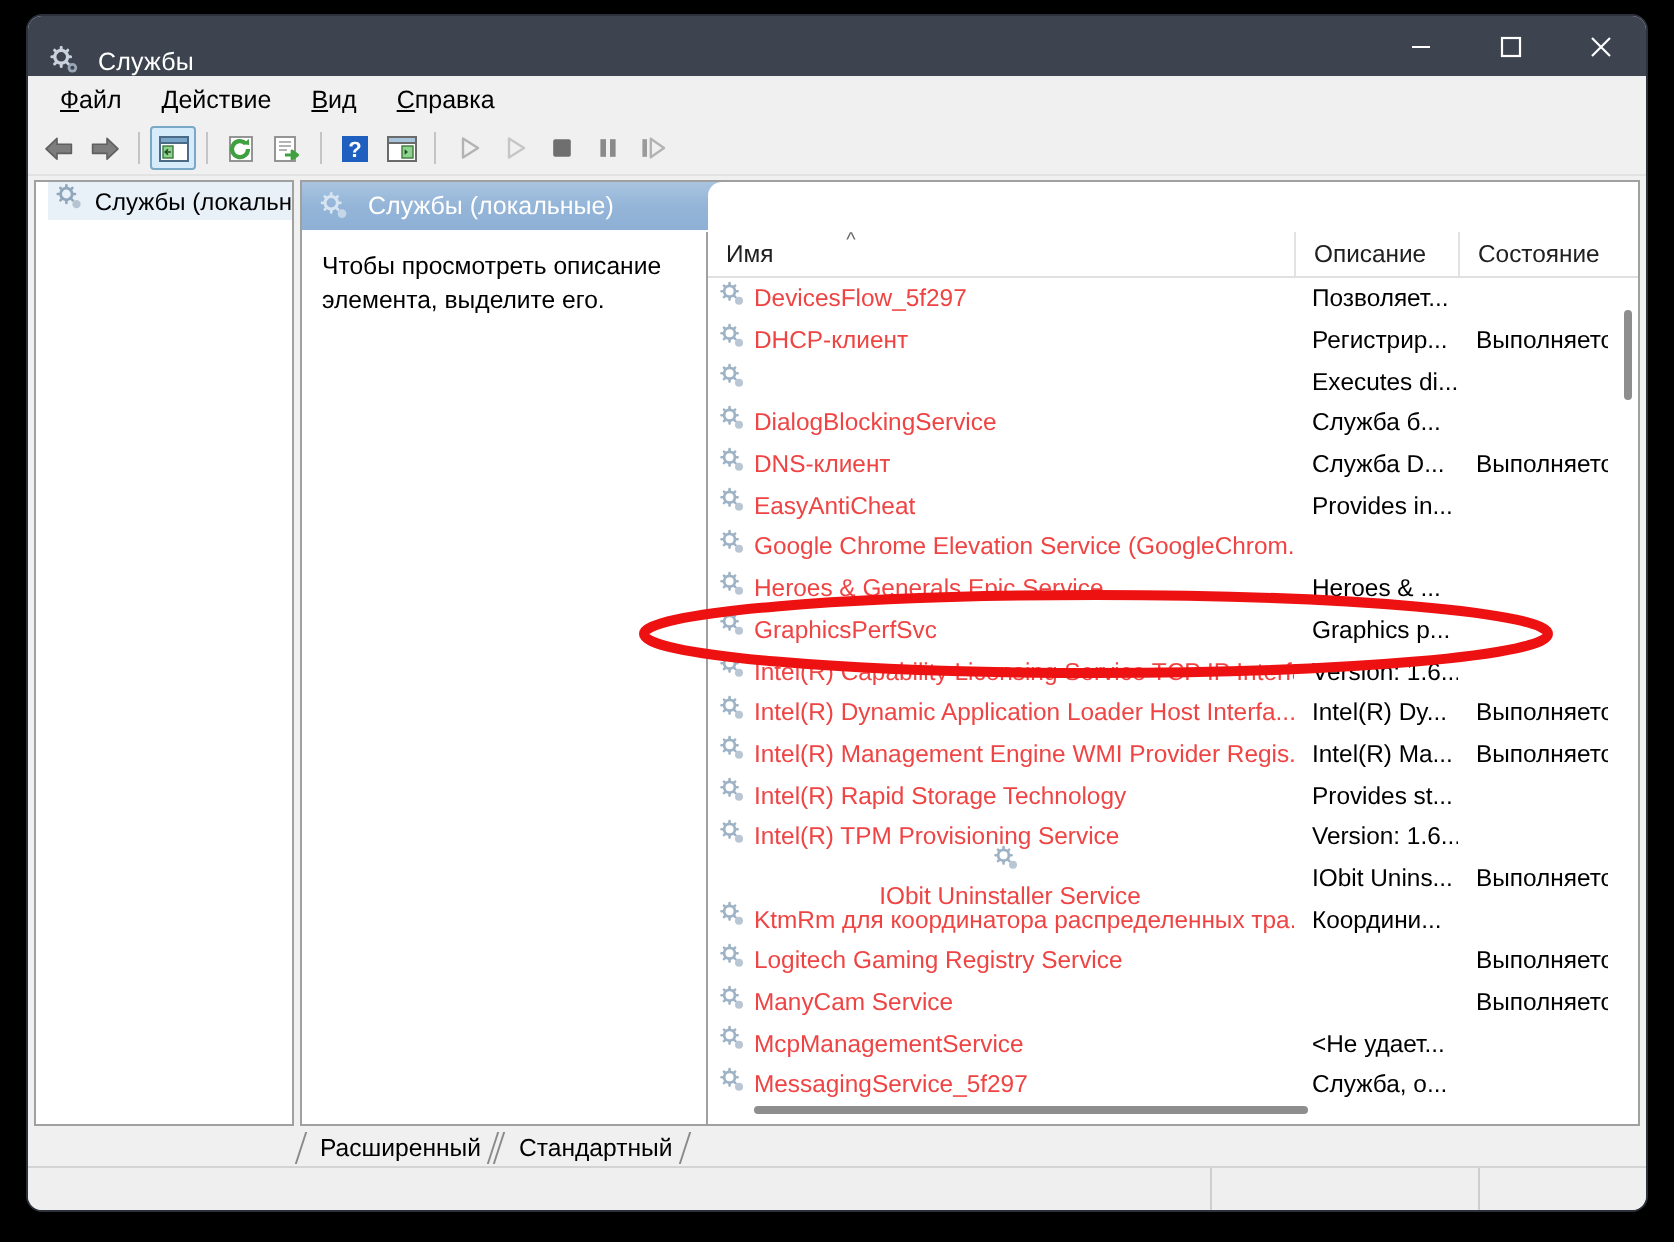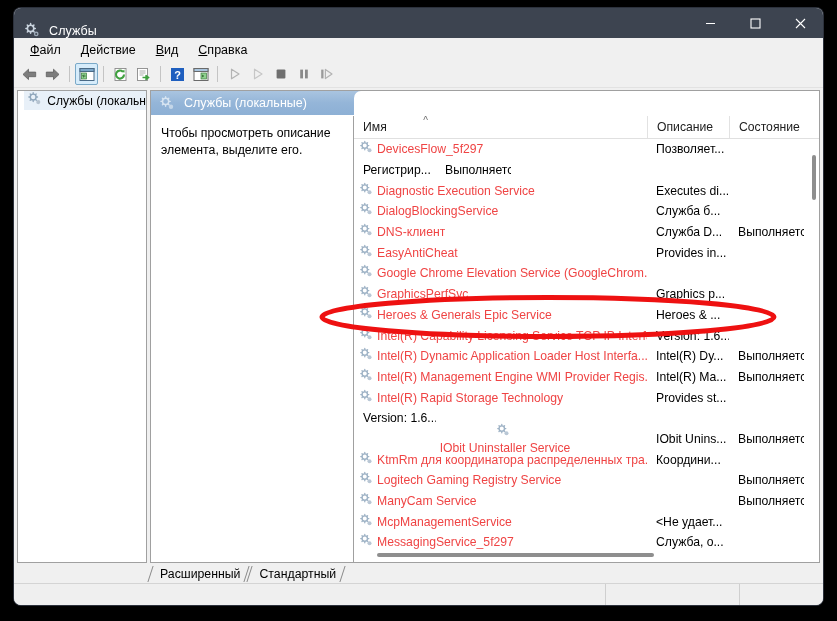--- a/index.html
+++ b/index.html
@@ -579,33 +579,42 @@
                           <path d="M6.6 1.7v1.3M6.6 9.9v1.3M2 6.4h1.2M10 6.4h1.2M3.4 3.2l.9.9M9.1 8.9l.9.9M9.8 3.2l-.9.9M4.3 8.9l-.9.9"></path>
                         </g>
                         <circle cx="12" cy="11.8" r="2.3" fill="#b9c7d5"></circle>
                       </svg></span>
                     <span class="txt">DevicesFlow_5f297</span>
                   </div>
                   <div class="cell-desc" style="width: 82px;">Позволяет...</div>
                   <div class="cell-state" style="width: 75px;"></div>
                 </div>
                 <div class="lv-row">
+                  <div class="cell-name" style="width: 293px;">
+                    <span class="gear"><svg width="14" height="14" viewBox="0 0 16 16">
+                        <circle cx="6.6" cy="6.4" r="3.1" fill="none" stroke="#9fb3c6" stroke-width="1.6"></circle>
+                        <g stroke="#9fb3c6" stroke-width="1.5" stroke-linecap="round">
+                          <path d="M6.6 1.7v1.3M6.6 9.9v1.3M2 6.4h1.2M10 6.4h1.2M3.4 3.2l.9.9M9.1 8.9l.9.9M9.8 3.2l-.9.9M4.3 8.9l-.9.9"></path>
+                        </g>
+                        <circle cx="12" cy="11.8" r="2.3" fill="#b9c7d5"></circle>
+                      </svg></span>
+                    <span class="txt">DHCP-клиент</span>
+                  </div>
                   <div class="cell-desc" style="width: 82px;">Регистрир...</div>
                   <div class="cell-state" style="width: 75px;">Выполняетс</div>
                 </div>
                 <div class="lv-row">
                   <div class="cell-name" style="width: 293px;">
                     <span class="gear"><svg width="14" height="14" viewBox="0 0 16 16">
                         <circle cx="6.6" cy="6.4" r="3.1" fill="none" stroke="#9fb3c6" stroke-width="1.6"></circle>
                         <g stroke="#9fb3c6" stroke-width="1.5" stroke-linecap="round">
                           <path d="M6.6 1.7v1.3M6.6 9.9v1.3M2 6.4h1.2M10 6.4h1.2M3.4 3.2l.9.9M9.1 8.9l.9.9M9.8 3.2l-.9.9M4.3 8.9l-.9.9"></path>
                         </g>
                         <circle cx="12" cy="11.8" r="2.3" fill="#b9c7d5"></circle>
                       </svg></span>
-                    <span class="txt">Diagnostic Execution Service</span>
                   </div>
                   <div class="cell-desc" style="width: 82px;">Executes di...</div>
                   <div class="cell-state" style="width: 75px;"></div>
                 </div>
                 <div class="lv-row">
                   <div class="cell-name" style="width: 293px;">
                     <span class="gear"><svg width="14" height="14" viewBox="0 0 16 16">
                         <circle cx="6.6" cy="6.4" r="3.1" fill="none" stroke="#9fb3c6" stroke-width="1.6"></circle>
                         <g stroke="#9fb3c6" stroke-width="1.5" stroke-linecap="round">
                           <path d="M6.6 1.7v1.3M6.6 9.9v1.3M2 6.4h1.2M10 6.4h1.2M3.4 3.2l.9.9M9.1 8.9l.9.9M9.8 3.2l-.9.9M4.3 8.9l-.9.9"></path>
@@ -661,37 +670,37 @@
                 </div>
                 <div class="lv-row">
                   <div class="cell-name" style="width: 293px;">
                     <span class="gear"><svg width="14" height="14" viewBox="0 0 16 16">
                         <circle cx="6.6" cy="6.4" r="3.1" fill="none" stroke="#9fb3c6" stroke-width="1.6"></circle>
                         <g stroke="#9fb3c6" stroke-width="1.5" stroke-linecap="round">
                           <path d="M6.6 1.7v1.3M6.6 9.9v1.3M2 6.4h1.2M10 6.4h1.2M3.4 3.2l.9.9M9.1 8.9l.9.9M9.8 3.2l-.9.9M4.3 8.9l-.9.9"></path>
                         </g>
                         <circle cx="12" cy="11.8" r="2.3" fill="#b9c7d5"></circle>
                       </svg></span>
+                    <span class="txt">Heroes &amp; Generals Epic Service</span>
+                  </div>
+                  <div class="cell-desc" style="width: 82px;">Heroes &amp; ...</div>
+                  <div class="cell-state" style="width: 75px;"></div>
+                </div>
+                <div class="lv-row">
+                  <div class="cell-name" style="width: 293px;">
+                    <span class="gear"><svg width="14" height="14" viewBox="0 0 16 16">
+                        <circle cx="6.6" cy="6.4" r="3.1" fill="none" stroke="#9fb3c6" stroke-width="1.6"></circle>
+                        <g stroke="#9fb3c6" stroke-width="1.5" stroke-linecap="round">
+                          <path d="M6.6 1.7v1.3M6.6 9.9v1.3M2 6.4h1.2M10 6.4h1.2M3.4 3.2l.9.9M9.1 8.9l.9.9M9.8 3.2l-.9.9M4.3 8.9l-.9.9"></path>
+                        </g>
+                        <circle cx="12" cy="11.8" r="2.3" fill="#b9c7d5"></circle>
+                      </svg></span>
                     <span class="txt">GraphicsPerfSvc</span>
                   </div>
                   <div class="cell-desc" style="width: 82px;">Graphics p...</div>
-                  <div class="cell-state" style="width: 75px;"></div>
-                </div>
-                <div class="lv-row">
-                  <div class="cell-name" style="width: 293px;">
-                    <span class="gear"><svg width="14" height="14" viewBox="0 0 16 16">
-                        <circle cx="6.6" cy="6.4" r="3.1" fill="none" stroke="#9fb3c6" stroke-width="1.6"></circle>
-                        <g stroke="#9fb3c6" stroke-width="1.5" stroke-linecap="round">
-                          <path d="M6.6 1.7v1.3M6.6 9.9v1.3M2 6.4h1.2M10 6.4h1.2M3.4 3.2l.9.9M9.1 8.9l.9.9M9.8 3.2l-.9.9M4.3 8.9l-.9.9"></path>
-                        </g>
-                        <circle cx="12" cy="11.8" r="2.3" fill="#b9c7d5"></circle>
-                      </svg></span>
-                    <span class="txt">Heroes &amp; Generals Epic Service</span>
-                  </div>
-                  <div class="cell-desc" style="width: 82px;">Heroes &amp; ...</div>
                   <div class="cell-state" style="width: 75px;"></div>
                 </div>
                 <div class="lv-row">
                   <div class="cell-name" style="width: 293px;">
                     <span class="gear"><svg width="14" height="14" viewBox="0 0 16 16">
                         <circle cx="6.6" cy="6.4" r="3.1" fill="none" stroke="#9fb3c6" stroke-width="1.6"></circle>
                         <g stroke="#9fb3c6" stroke-width="1.5" stroke-linecap="round">
                           <path d="M6.6 1.7v1.3M6.6 9.9v1.3M2 6.4h1.2M10 6.4h1.2M3.4 3.2l.9.9M9.1 8.9l.9.9M9.8 3.2l-.9.9M4.3 8.9l-.9.9"></path>
                         </g>
                         <circle cx="12" cy="11.8" r="2.3" fill="#b9c7d5"></circle>
@@ -737,20 +746,30 @@
                           <path d="M6.6 1.7v1.3M6.6 9.9v1.3M2 6.4h1.2M10 6.4h1.2M3.4 3.2l.9.9M9.1 8.9l.9.9M9.8 3.2l-.9.9M4.3 8.9l-.9.9"></path>
                         </g>
                         <circle cx="12" cy="11.8" r="2.3" fill="#b9c7d5"></circle>
                       </svg></span>
                     <span class="txt">Intel(R) Rapid Storage Technology</span>
                   </div>
                   <div class="cell-desc" style="width: 82px;">Provides st...</div>
                   <div class="cell-state" style="width: 75px;"></div>
                 </div>
                 <div class="lv-row">
+                  <div class="cell-name" style="width: 293px;">
+                    <span class="gear"><svg width="14" height="14" viewBox="0 0 16 16">
+                        <circle cx="6.6" cy="6.4" r="3.1" fill="none" stroke="#9fb3c6" stroke-width="1.6"></circle>
+                        <g stroke="#9fb3c6" stroke-width="1.5" stroke-linecap="round">
+                          <path d="M6.6 1.7v1.3M6.6 9.9v1.3M2 6.4h1.2M10 6.4h1.2M3.4 3.2l.9.9M9.1 8.9l.9.9M9.8 3.2l-.9.9M4.3 8.9l-.9.9"></path>
+                        </g>
+                        <circle cx="12" cy="11.8" r="2.3" fill="#b9c7d5"></circle>
+                      </svg></span>
+                    <span class="txt">Intel(R) TPM Provisioning Service</span>
+                  </div>
                   <div class="cell-desc" style="width: 82px;">Version: 1.6...</div>
                   <div class="cell-state" style="width: 75px;"></div>
                 </div>
                 <div class="lv-row">
                   <div class="cell-name" style="width: 293px; flex-direction: column;">
                     <span class="gear"><svg width="14" height="14" viewBox="0 0 16 16">
                         <circle cx="6.6" cy="6.4" r="3.1" fill="none" stroke="#9fb3c6" stroke-width="1.6"></circle>
                         <g stroke="#9fb3c6" stroke-width="1.5" stroke-linecap="round">
                           <path d="M6.6 1.7v1.3M6.6 9.9v1.3M2 6.4h1.2M10 6.4h1.2M3.4 3.2l.9.9M9.1 8.9l.9.9M9.8 3.2l-.9.9M4.3 8.9l-.9.9"></path>
                         </g>

